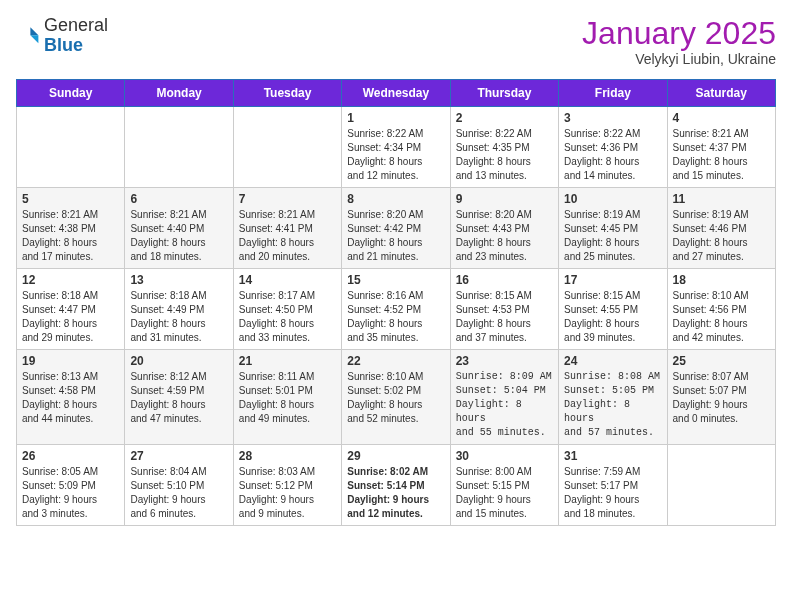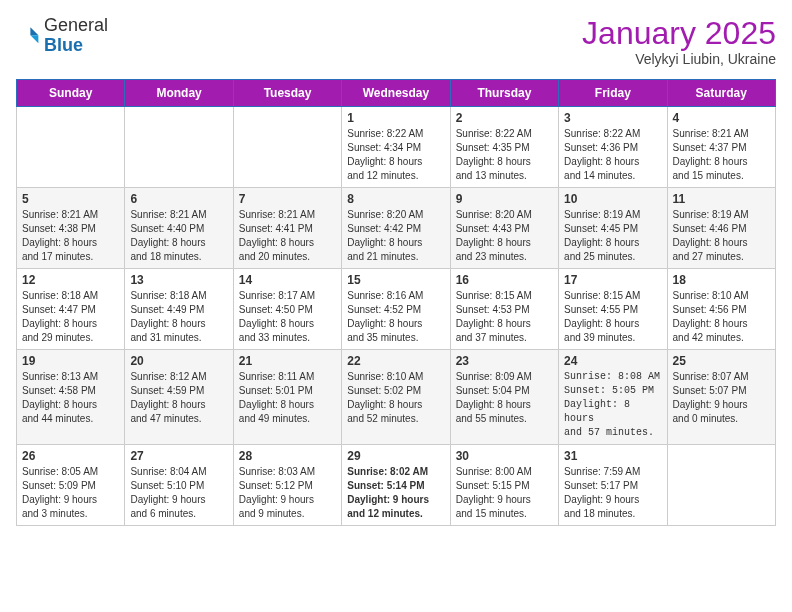--- a/index.html
+++ b/index.html
@@ -49,21 +49,21 @@
     .location {
       font-size: 14px;
       color: #444;
     }
     .calendar {
       width: 100%;
       border-collapse: collapse;
       border: 1px solid #ccc;
     }
     .calendar th {
-      background: #a21caf;
+      background: #6d28d9;
       color: #fff;
       font-size: 12px;
       font-weight: bold;
       padding: 6px 4px;
       text-align: center;
       border: 1px solid #2a6ebb;
       margin-top: 48px;
     }
     .calendar td {
       vertical-align: top;
@@ -289,21 +289,21 @@
         </td>
         <td>
           <span class="day-num">22</span>
           <div class="day-info" style="white-space: pre-line;">Sunrise: 8:10 AM
 Sunset: 5:02 PM
 Daylight: 8 hours
 and 52 minutes.</div>
         </td>
         <td>
           <span class="day-num">23</span>
-          <div class="day-info" style="white-space: pre-line;">Sunrise: 8:09 AM
+          <div class="day-info" style="white-space: pre-line; font-family: Liberation Mono, monospace;">Sunrise: 8:09 AM
 Sunset: 5:04 PM
 Daylight: 8 hours
 and 55 minutes.</div>
         </td>
         <td>
           <span class="day-num">24</span>
           <div class="day-info" style="white-space: pre-line; font-family: Liberation Mono, monospace;">Sunrise: 8:08 AM
 Sunset: 5:05 PM
 Daylight: 8 hours
 and 57 minutes.</div>

